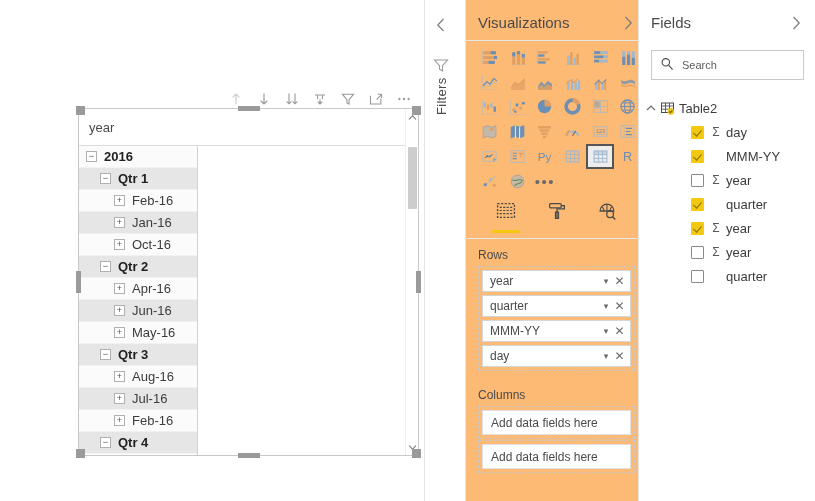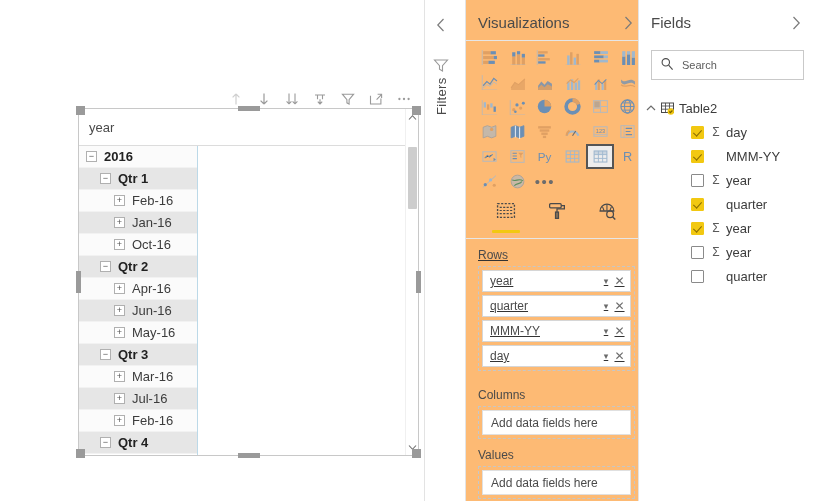--- a/index.html
+++ b/index.html
@@ -76,21 +76,21 @@
   .viz-sep{position:absolute;left:0;right:0;top:238px;height:1px;background:#e6e6e6;}
 
   .well-label{font-size:12px;color:#4a4a4a;margin:8px 0 4px 12px;}
   .well-zone{margin:0 12px;border:1px dashed #c6c6c6;padding:3px;box-sizing:border-box;background:transparent;}
   .well-chip{height:22px;background:#ffffff;border:1px solid #d6d6d6;box-sizing:border-box;display:flex;align-items:center;margin-bottom:3px;padding:0 4px 0 7px;cursor:pointer;}
   .well-chip:last-child{margin-bottom:0;}
   .well-chip .cname{flex:1;font-size:12px;color:#4a4a4a;white-space:nowrap;overflow:hidden;}
   .well-chip .cv{width:14px;text-align:center;color:#6b6b6b;font-size:9px;cursor:pointer;}
   .well-chip .cx{width:13px;text-align:center;color:#6b6b6b;font-size:12px;line-height:1;cursor:pointer;}
   .well-empty{height:25px;background:#ffffff;border:1px solid #e0e0e0;box-sizing:border-box;display:flex;align-items:center;padding-left:8px;font-size:12px;color:#4a4a4a;cursor:pointer;}
-  #rows-well{position:absolute;left:0;right:0;top:240px;text-decoration:underline;}
+  #rows-well{position:absolute;left:0;right:0;top:240px;}
   #cols-well{position:absolute;left:0;right:0;top:380px;}
   #vals-well{position:absolute;left:0;right:0;top:440px;}
 
   
   #fields-pane{position:absolute;left:638px;top:0;width:177px;height:501px;background:#ffffff;border-left:1px solid #e3e3e3;box-sizing:border-box;}
   #fld-search{position:absolute;left:12px;top:50px;width:153px;height:30px;border:1px solid #c9c9c9;background:#fff;box-sizing:border-box;display:flex;align-items:center;padding-left:8px;cursor:text;}
   #fld-search .ph{font-size:11px;color:#5c5c5c;margin-left:8px;}
   .fld-list{position:absolute;left:0;right:0;top:96px;}
   .fld-row{height:24px;display:flex;align-items:center;cursor:pointer;white-space:nowrap;}
   .fld-row .arw{width:16px;text-align:center;color:#6d6d6d;font-size:10px;flex:0 0 16px;}
@@ -197,21 +197,21 @@
             <div class="mtx-row lvl2 plain">
               <span class="tog">+</span>
               <span class="lbl">May-16</span>
             </div>
             <div class="mtx-row lvl1 bold band">
               <span class="tog">−</span>
               <span class="lbl">Qtr 3</span>
             </div>
             <div class="mtx-row lvl2 plain">
               <span class="tog">+</span>
-              <span class="lbl">Mar-16</span>
+              <span class="lbl">Aug-16</span>
             </div>
             <div class="mtx-row lvl2 band">
               <span class="tog">+</span>
               <span class="lbl">Jul-16</span>
             </div>
             <div class="mtx-row lvl2 plain">
               <span class="tog">+</span>
               <span class="lbl">Feb-16</span>
             </div>
             <div class="mtx-row lvl1 bold band">
@@ -565,21 +565,20 @@
           </div>
         </div>
       </div>
     <div id="cols-well">
         <div class="well-label">Columns</div>
         <div class="well-zone">
           <div class="well-empty">Add data fields here</div>
         </div>
       </div>
     <div id="vals-well">
-        <div class="well-label">Values</div>
         <div class="well-zone">
           <div class="well-empty">Add data fields here</div>
         </div>
       </div>
   </div>
 
   <div id="fields-pane">
     <div class="pane-title">Fields</div>
     <div class="pane-chev">
       <svg width="10" height="14" viewBox="0 0 10 14">

